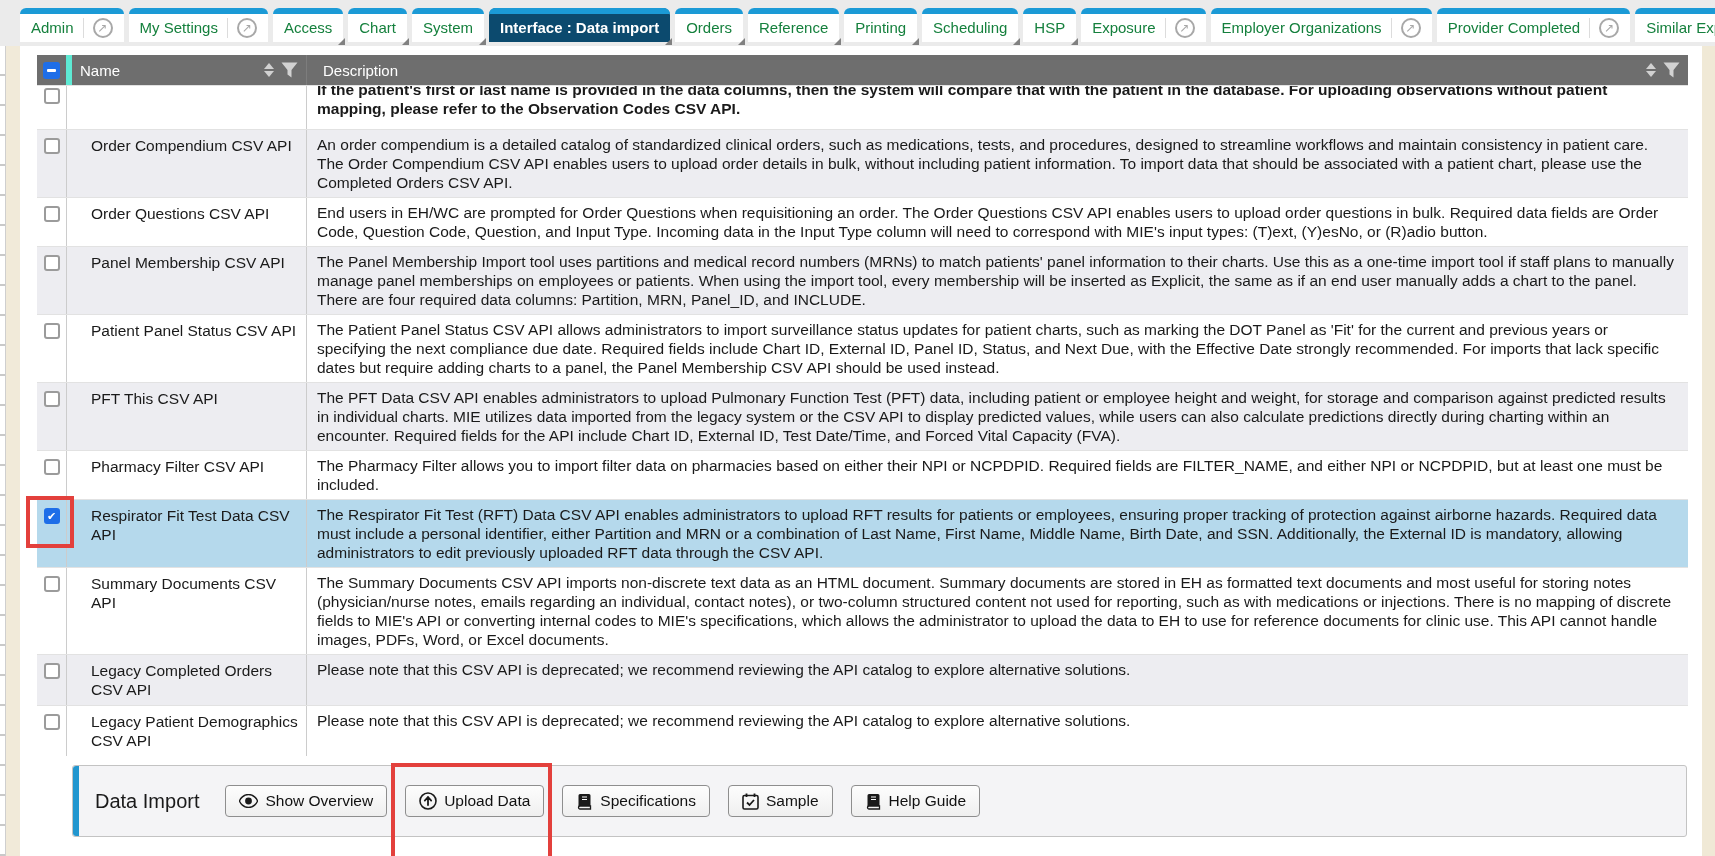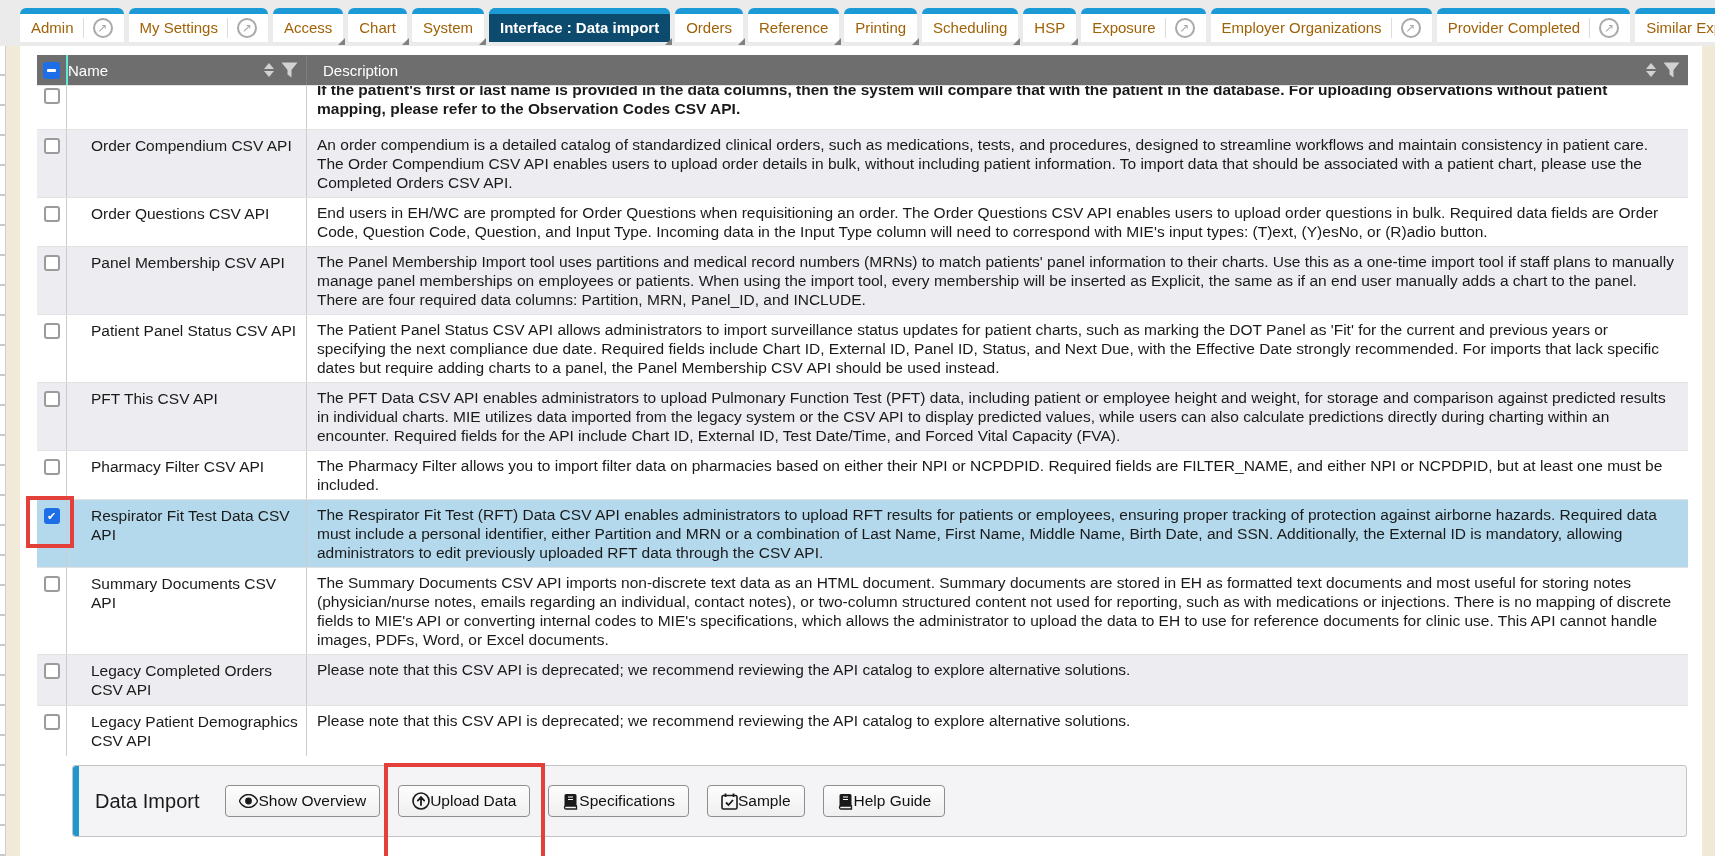--- a/index.html
+++ b/index.html
@@ -16,38 +16,38 @@
   .beige-left{position:absolute;left:6px;top:46px;width:14px;bottom:0;background:#f1ead9;}
   .beige-right{position:absolute;right:0;top:0;width:13px;bottom:0;background:#f0e9d6;}
 
   
   .tabbar{position:relative;height:46px;background:#ebebeb;display:flex;align-items:flex-end;
     padding:0 0 4px 20px;box-sizing:border-box;gap:5px;white-space:nowrap;overflow:hidden;}
   .tab{position:relative;height:34px;background:#fff;border-radius:7px 7px 0 0;
     display:flex;align-items:center;padding:0 11px;cursor:pointer;flex:0 0 auto;}
   .tab::before{content:"";position:absolute;left:0;right:0;top:0;height:6px;
     background:#1b9ad6;border-radius:7px 7px 0 0;}
-  .tab .tab-label{font-size:15px;color:#a16207;margin-top:5px;}
+  .tab .tab-label{font-size:15px;color:#15803d;margin-top:5px;}
   .tab.active{background:#0c4a6e;}
   .tab.active .tab-label{color:#fff;font-weight:bold;}
   .ext-wrap{display:flex;align-items:center;margin-left:9px;padding-left:9px;
     border-left:1px solid #dcdcdc;margin-top:5px;}
   .ext-icon{width:20px;height:20px;border:2px solid #a8a8a8;border-radius:50%;
     display:flex;align-items:center;justify-content:center;box-sizing:border-box;
     color:#a8a8a8;font-size:12px;line-height:1;}
   .corner{position:absolute;right:-2px;bottom:-3px;width:0;height:0;
     border-left:7px solid transparent;border-bottom:7px solid #818181;}
 
   
   .tablewrap{position:absolute;left:37px;top:55px;width:1651px;}
   .thead{display:grid;grid-template-columns:29px 240px 1fr;background:#6e6e6e;
     height:30px;align-items:center;color:#fff;font-size:15px;}
   .th{display:flex;align-items:center;height:100%;box-sizing:border-box;}
   .th-cb{justify-content:center;}
-  .th-name{padding-left:0;border-left:2px solid #5eead4;}
+  .th-name{padding-left:8px;border-left:6px solid #5eead4;}
   .th-desc{padding-left:16px;border-left:1px solid #7d7d7d;}
   .th .grow{flex:1;}
   .sorticon{display:flex;flex-direction:column;gap:2px;margin-right:7px;}
   .sorticon .up{width:0;height:0;border-left:5px solid transparent;border-right:5px solid transparent;border-bottom:6px solid #d2d2d2;}
   .sorticon .dn{width:0;height:0;border-left:5px solid transparent;border-right:5px solid transparent;border-top:6px solid #d2d2d2;}
   .funnel{margin-right:8px;display:block;}
   .minusbox{width:17px;height:17px;border-radius:3px;background:#1e6ee8;position:relative;cursor:pointer;}
   .minusbox::after{content:"";position:absolute;left:4px;top:7.5px;width:9px;height:2.5px;background:#fff;border-radius:1px;}
 
   .row{display:grid;grid-template-columns:29px 240px 1fr;position:relative;background:#fff;border-top:1px solid #e2e2e2;}
@@ -70,21 +70,21 @@
 
   .anno{position:absolute;border:4px solid #e3403c;box-sizing:border-box;pointer-events:none;z-index:5;}
   .anno-cb{left:-11px;top:-4px;width:48px;height:52px;}
   .minus-row{margin:9px 0 0 6px;}
   .toolbar{margin-top:5px;margin-left:35px;width:1615px;height:72px;box-sizing:border-box;
     background:#f4f4f6;border:1px solid #c3c3c3;border-radius:3px;position:relative;
     display:flex;align-items:center;}
   .toolbar-accent{position:absolute;left:0;top:0;bottom:0;width:6px;background:#2196cf;
     border-radius:3px 0 0 3px;}
   .toolbar-title{font-size:20px;margin:0 26px 0 22px;}
-  .tbtn{position:relative;display:flex;align-items:center;height:32px;
+  .tbtn{position:relative;display:flex;align-items:center;gap:7px;height:32px;
     background:linear-gradient(#fdfdfd,#efefef);border:1px solid #8e8e8e;border-radius:4px;
     padding:0 13px;margin-right:18px;font-size:15.5px;color:#111;cursor:pointer;}
   .tbtn svg{display:block;}
   .anno-upload{left:-15px;top:-23px;width:161px;height:120px;}
 </style>
 </head>
 <body>
 
 <div class="ruler-strip"></div>
 <div class="beige-left"></div>

